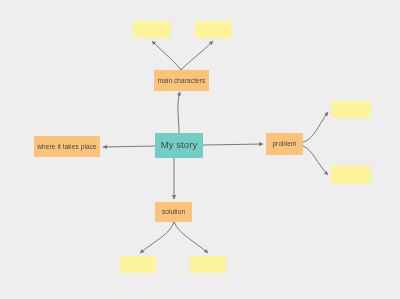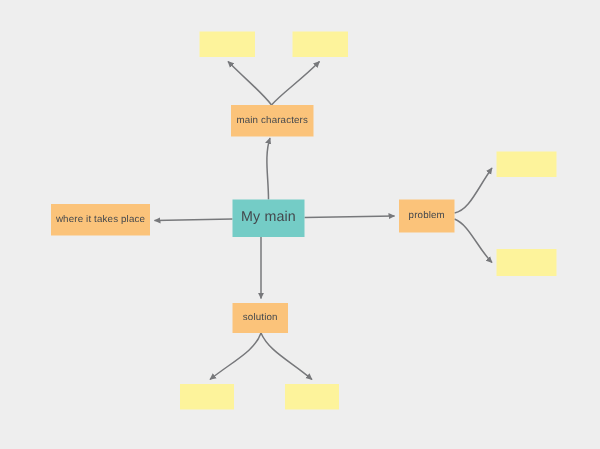--- a/index.html
+++ b/index.html
@@ -72,21 +72,21 @@
         <path d="M 181 70 C 188 62, 200 54, 213 41" fill="none" stroke="#77787b" stroke-width="1" marker-end="url(#arrowhead)"></path>
         <path d="M 303 142 C 313 140, 318 126, 328 112" fill="none" stroke="#77787b" stroke-width="1" marker-end="url(#arrowhead)"></path>
         <path d="M 303 146 C 313 150, 318 165, 328 175" fill="none" stroke="#77787b" stroke-width="1" marker-end="url(#arrowhead)"></path>
         <path d="M 174 222 C 170 234, 155 241, 140 253" fill="none" stroke="#77787b" stroke-width="1" marker-end="url(#arrowhead)"></path>
         <path d="M 174 222 C 179 234, 194 241, 208 253" fill="none" stroke="#77787b" stroke-width="1" marker-end="url(#arrowhead)"></path>
       </g>
   </svg>
 
   <div id="node-layer">
       <div class="node node-root" style="left: 155px; top: 133px; width: 48px; height: 25px; background: rgb(116, 204, 198);">
-        <span>My main</span>
+        <span>My story</span>
       </div>
       <div class="node node-branch" style="left: 154px; top: 70px; width: 55px; height: 21px; background: rgb(251, 195, 122);">
         <span>main characters</span>
       </div>
       <div class="node node-branch" style="left: 34px; top: 136px; width: 66px; height: 21px; background: rgb(251, 195, 122);">
         <span>where it takes place</span>
       </div>
       <div class="node node-branch" style="left: 266px; top: 133px; width: 37px; height: 22px; background: rgb(251, 195, 122);">
         <span>problem</span>
       </div>

